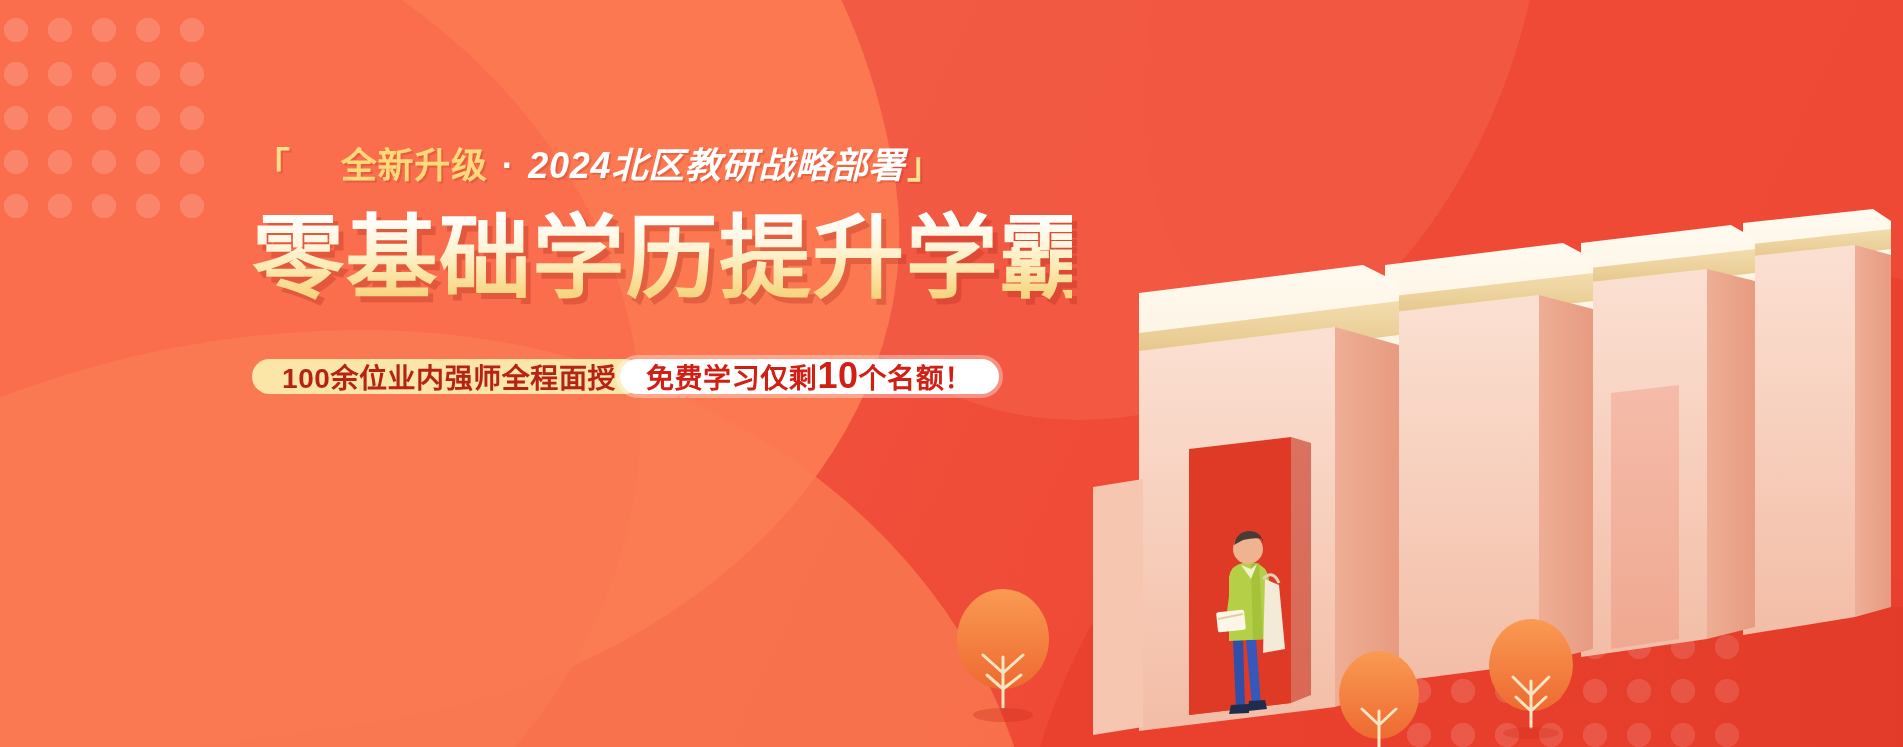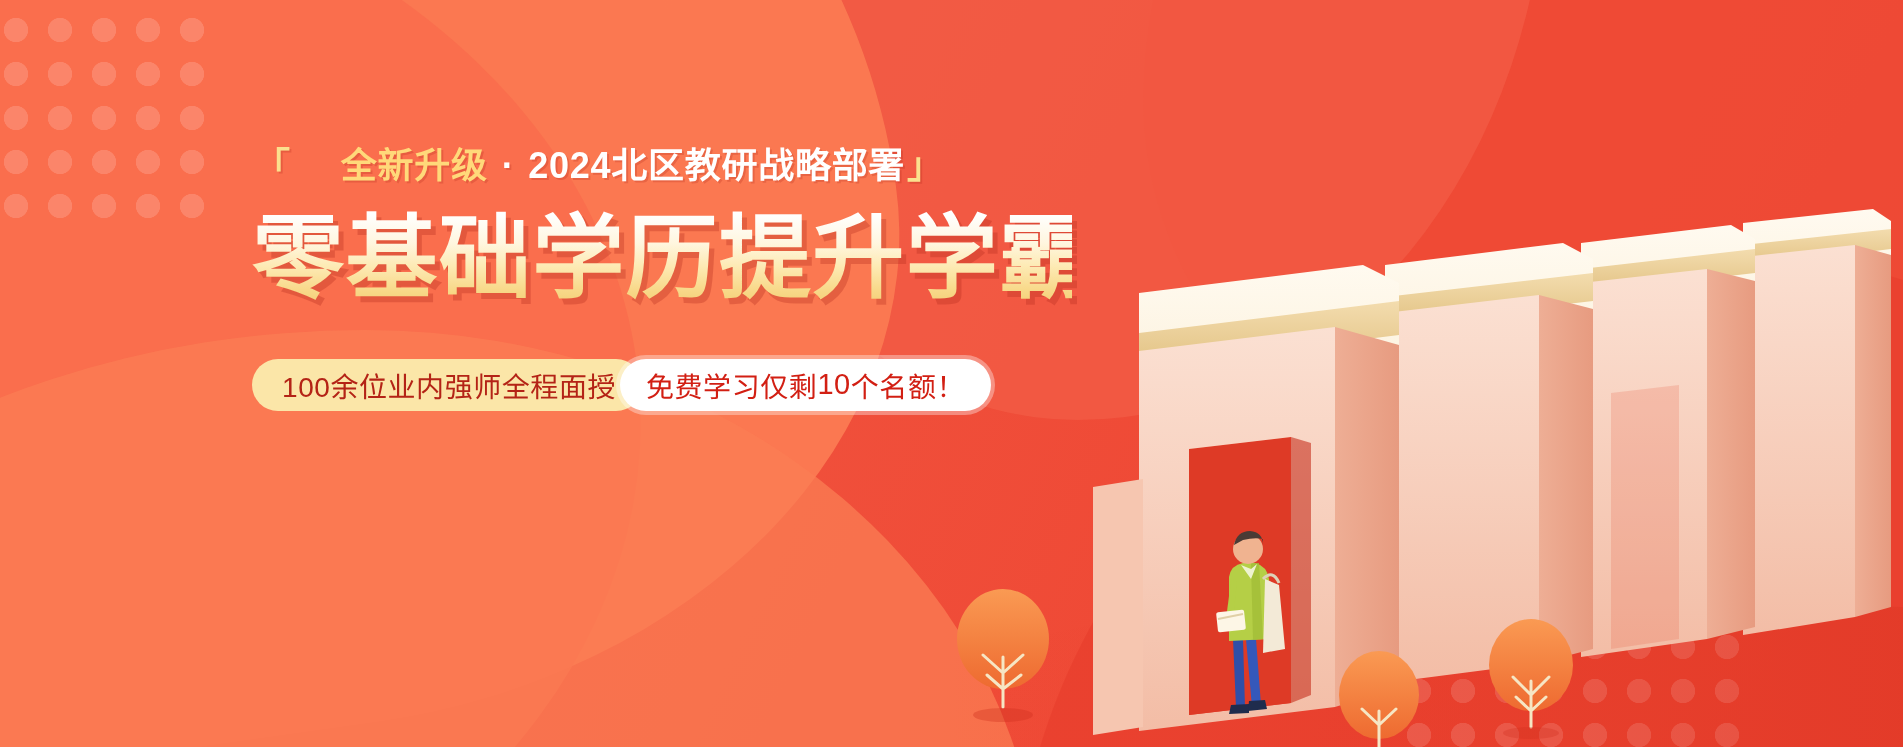--- a/index.html
+++ b/index.html
@@ -94,21 +94,21 @@
     font-size:36px;
     font-weight:bold;
     letter-spacing:.02em;
     line-height:1;
     margin-bottom:26px;
     text-shadow:2px 2px 0 rgba(170,30,20,.22);
   }
   .eyebrow .brk{color:#fbe08e;font-weight:bold;margin:0 2px;}
   .eyebrow .hl{color:#ffd97a;margin-left:48px;}
   .eyebrow .dot{color:#ffffff;margin:0 14px;}
-  .eyebrow .plain{color:#ffffff;}
+  .eyebrow .plain{color:#ffffff;font-style:italic;}
 
   .headline{
     font-size:92px;
     font-weight:bold;
     line-height:1.05;
     letter-spacing:.015em;
     white-space:nowrap;
     margin:0 0 52px 0;
     background:linear-gradient(180deg,#ffffff 4%,#fff6df 34%,#fdeab4 58%,#f8d98a 82%,#f3cd74 100%);
     -webkit-background-clip:text;
@@ -120,44 +120,44 @@
 
   .pills{
     display:flex;
     align-items:center;
     white-space:nowrap;
   }
   .pill{
     display:inline-flex;
     align-items:center;
     justify-content:center;
-    height:52px;
+    height:35px;
     border-radius:26px;
     font-size:28px;
-    font-weight:normal;
+    font-weight:bold;
     letter-spacing:.02em;
   }
   .pill-a{
     background:#fbe6a8;
     color:#b42316;
     padding:0 26px 0 30px;
     margin-right:-22px;
     position:relative;
     z-index:1;
   }
   .pill-b{
     background:#ffffff;
     color:#d21f13;
     padding:0 26px;
     position:relative;
     z-index:2;
     box-shadow:0 0 0 4px rgba(255,255,255,.35);
     justify-content:flex-end;
   }
-  .pill-b .num{font-size:29px;}
+  .pill-b .num{font-size:36px;}
 
   
   .scene{
     position:absolute;
     right:0;
     bottom:0;
     width:960px;
     height:560px;
     pointer-events:none;
   }

